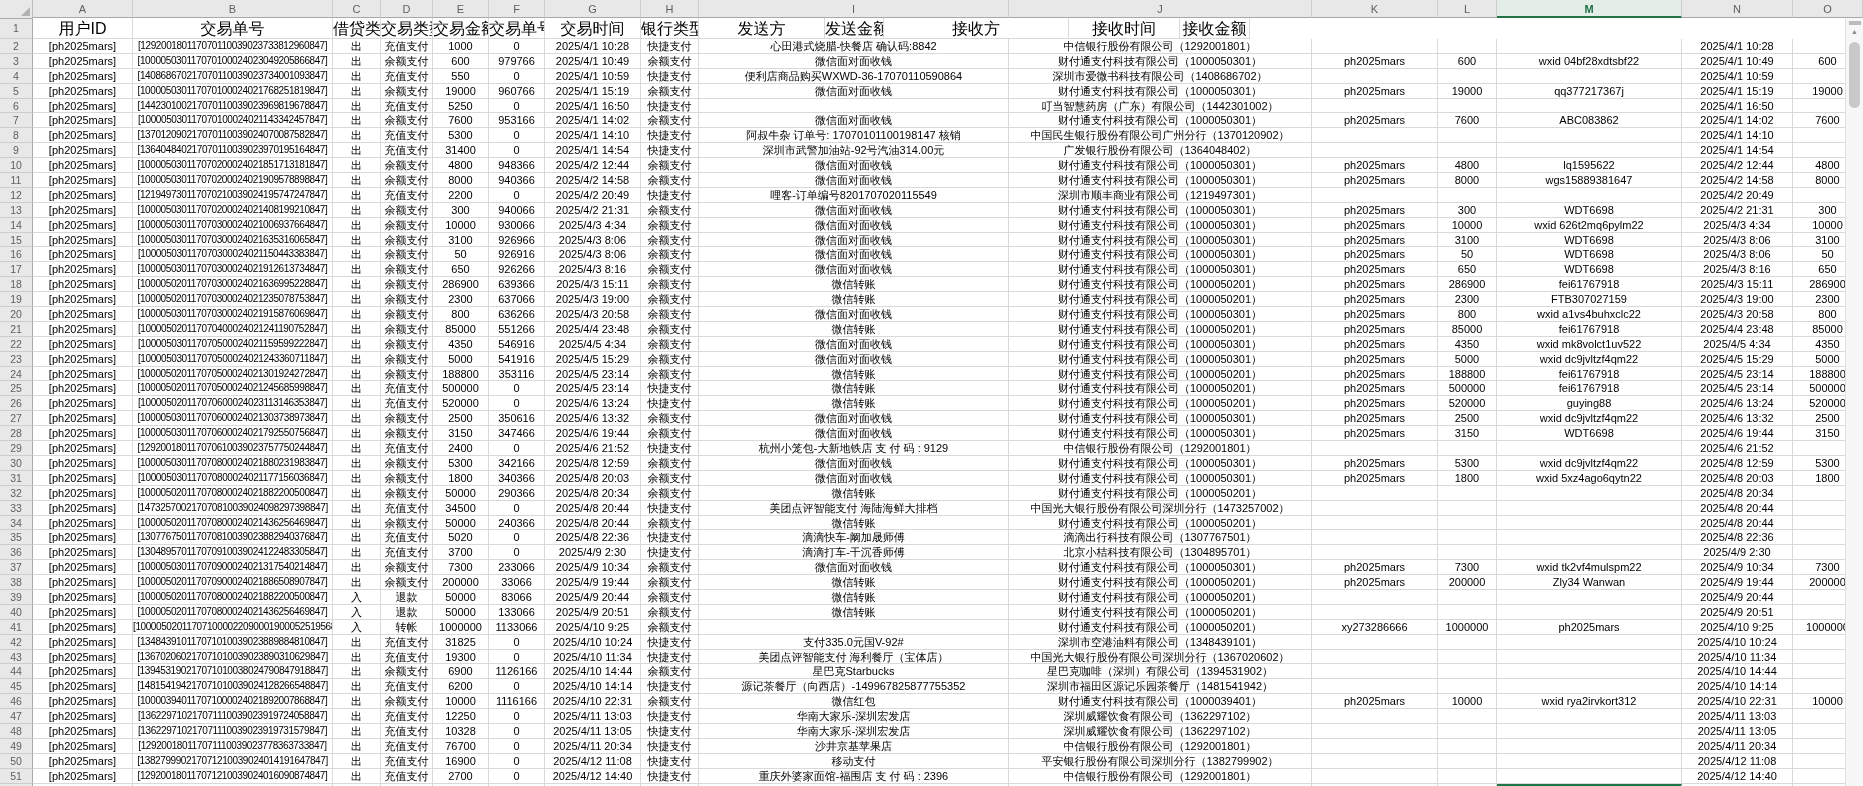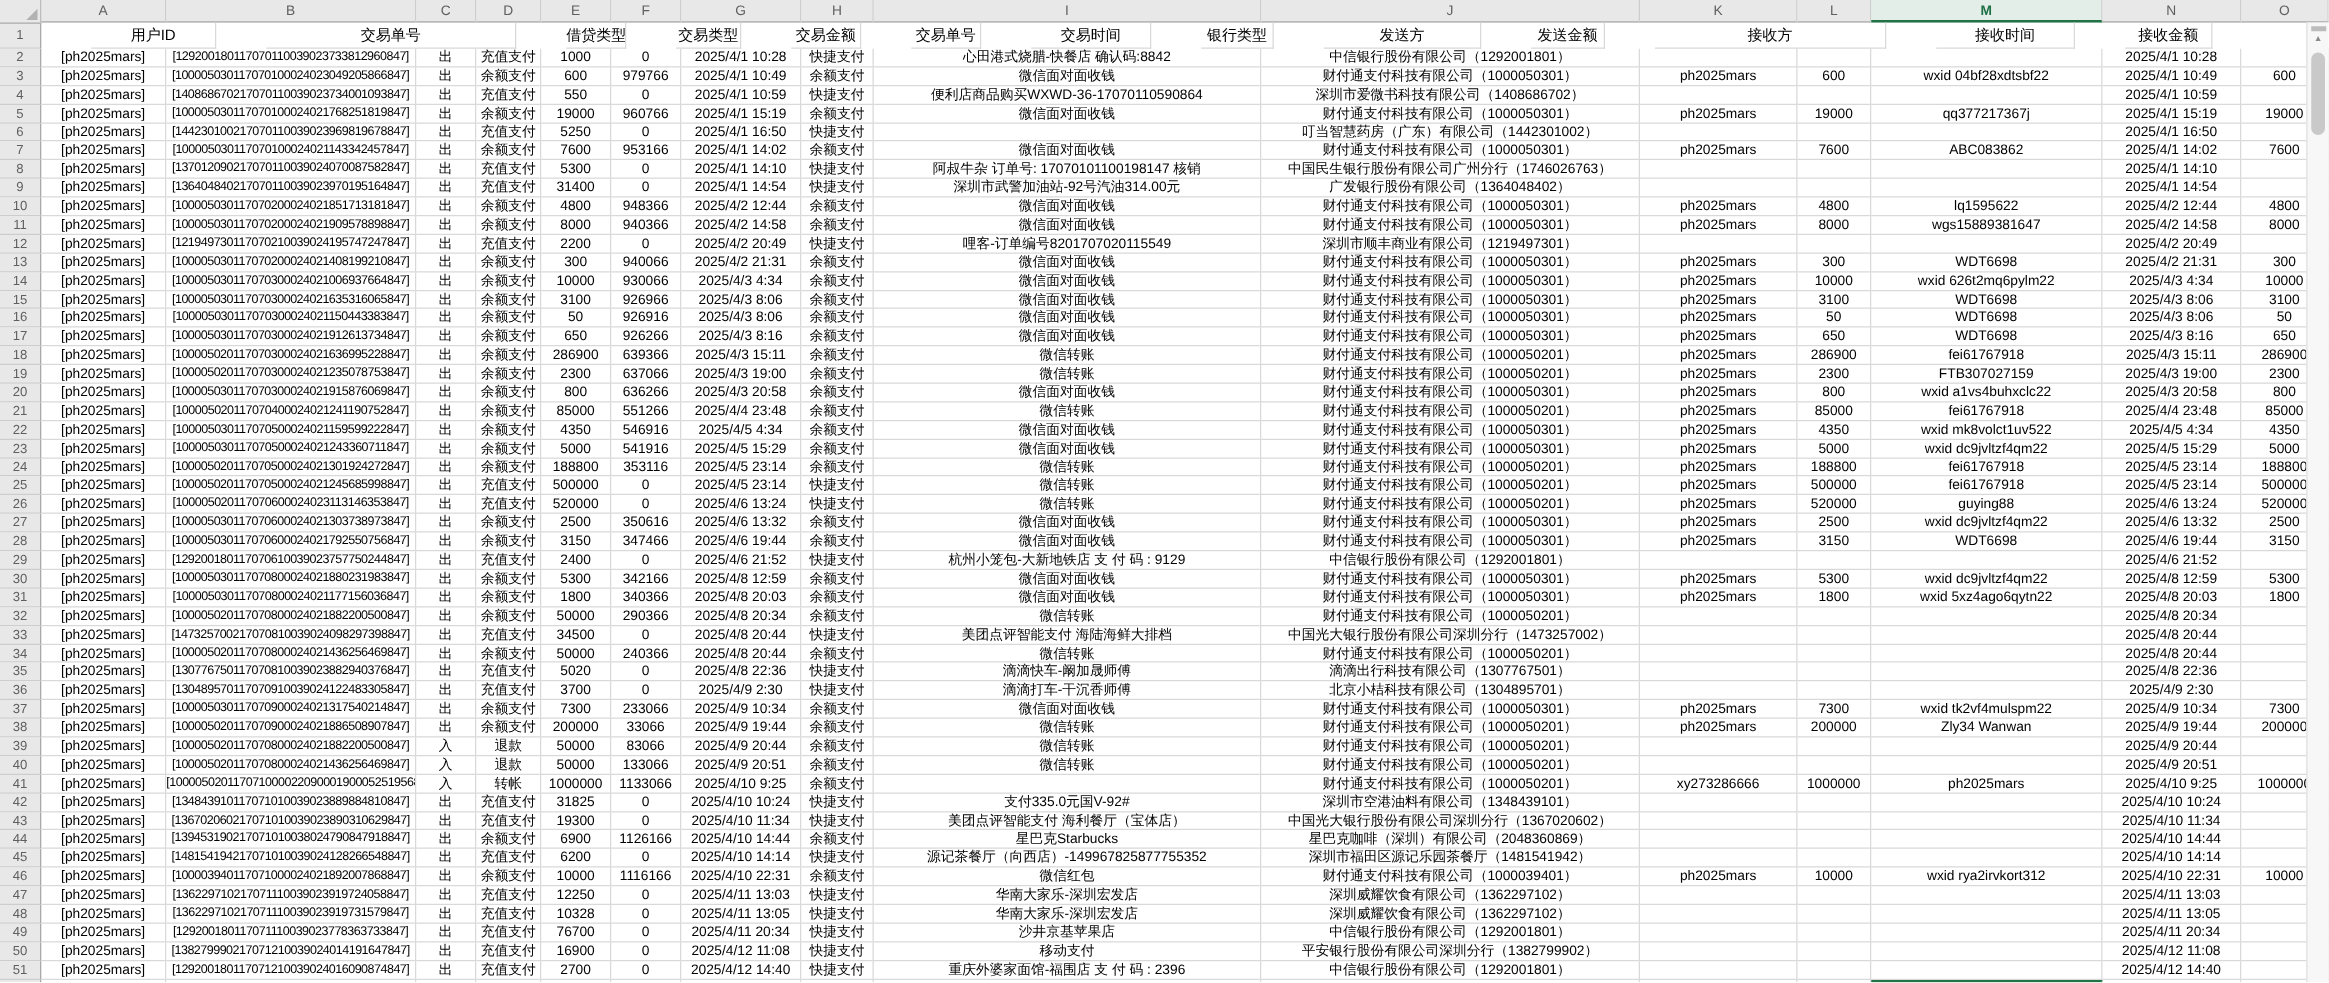--- a/index.html
+++ b/index.html
@@ -20,21 +20,21 @@
       background:#e8e8e8;border-right:1px solid #cdcdcd;border-bottom:1px solid #a9a9a9;}
   .cl.sel{color:#1e7145;background:#e3eee8;border-bottom:2px solid #217346;font-weight:bold;}
   
   .row{display:flex;height:14.9px;}
   .row1{height:21px;}
   .rn{background:#e8e8e8;border-right:1px solid #a9a9a9;border-bottom:1px solid #cdcdcd;
       color:#5f5f5f;font-size:10.5px;text-align:center;line-height:14.9px;}
   .row1 .rn{line-height:21px;}
   .cell{border-right:1px solid #d9d9d9;border-bottom:1px solid #d9d9d9;font-size:11px;
         line-height:14.9px;text-align:center;color:#000;}
-  .hcell{font-size:12px;line-height:21px;margin-left:40px;}
+  .hcell{font-size:16px;line-height:21px;}
   .bnum{font-size:10px;letter-spacing:-0.4px;}
   .sliver{height:2px !important;line-height:2px !important;border-bottom:none !important;}
   .active-top{border-top:2px solid #217346;}
   
   .vscroll{position:absolute;top:18px;right:0;width:18px;height:768px;background:#f7f7f7;
            border-left:1px solid #e0e0e0;box-sizing:border-box;display:flex;
            flex-direction:column;align-items:center;}
   .split{width:12px;height:4px;background:#bcbcbc;margin-top:3px;}
   .up{font-size:7px;color:#8a8a8a;line-height:10px;margin-top:2px;}
   .thumb{width:11px;height:66px;background:#c9c9c9;border-radius:6px;margin-top:5px;}
@@ -192,21 +192,21 @@
         <div class="rn cw0">8</div>
         <div class="cell cw1">[ph2025mars]</div>
         <div class="cell cw2 bnum">[137012090217070110039024070087582847]</div>
         <div class="cell cw3">出</div>
         <div class="cell cw4">充值支付</div>
         <div class="cell cw5">5300</div>
         <div class="cell cw6">0</div>
         <div class="cell cw7">2025/4/1 14:10</div>
         <div class="cell cw8">快捷支付</div>
         <div class="cell cw9">阿叔牛杂 订单号: 17070101100198147 核销</div>
-        <div class="cell cw10">中国民生银行股份有限公司广州分行（1746026763）</div>
+        <div class="cell cw10">中国民生银行股份有限公司广州分行（1370120902）</div>
         <div class="cell cw11"></div>
         <div class="cell cw12"></div>
         <div class="cell cw13"></div>
         <div class="cell cw14">2025/4/1 14:10</div>
         <div class="cell cw15"></div>
       </div>
       <div class="flexrow row">
         <div class="rn cw0">9</div>
         <div class="cell cw1">[ph2025mars]</div>
         <div class="cell cw2 bnum">[136404840217070110039023970195164847]</div>
@@ -840,21 +840,21 @@
         <div class="rn cw0">44</div>
         <div class="cell cw1">[ph2025mars]</div>
         <div class="cell cw2 bnum">[139453190217071010038024790847918847]</div>
         <div class="cell cw3">出</div>
         <div class="cell cw4">余额支付</div>
         <div class="cell cw5">6900</div>
         <div class="cell cw6">1126166</div>
         <div class="cell cw7">2025/4/10 14:44</div>
         <div class="cell cw8">余额支付</div>
         <div class="cell cw9">星巴克Starbucks</div>
-        <div class="cell cw10">星巴克咖啡（深圳）有限公司（2048360869）</div>
+        <div class="cell cw10">星巴克咖啡（深圳）有限公司（1394531902）</div>
         <div class="cell cw11"></div>
         <div class="cell cw12"></div>
         <div class="cell cw13"></div>
         <div class="cell cw14">2025/4/10 14:44</div>
         <div class="cell cw15"></div>
       </div>
       <div class="flexrow row">
         <div class="rn cw0">45</div>
         <div class="cell cw1">[ph2025mars]</div>
         <div class="cell cw2 bnum">[148154194217071010039024128266548847]</div>

